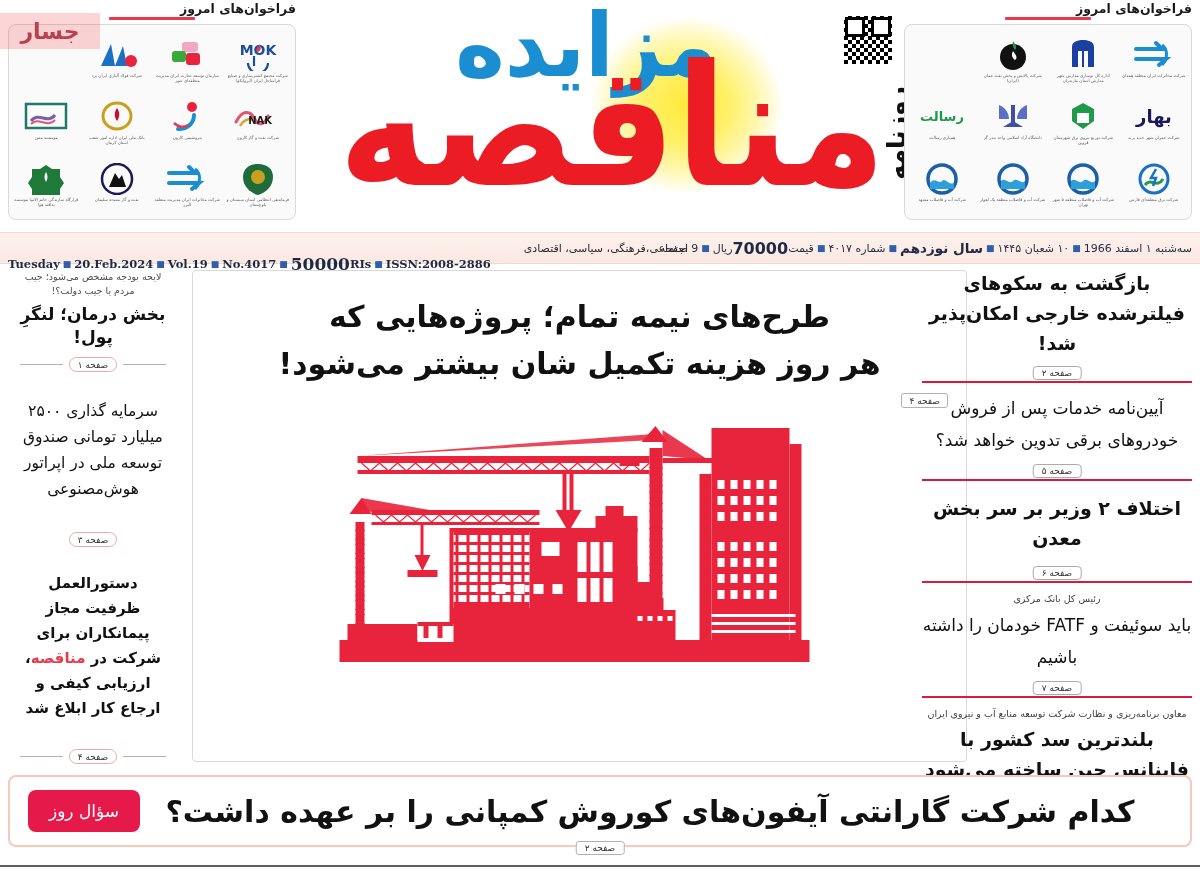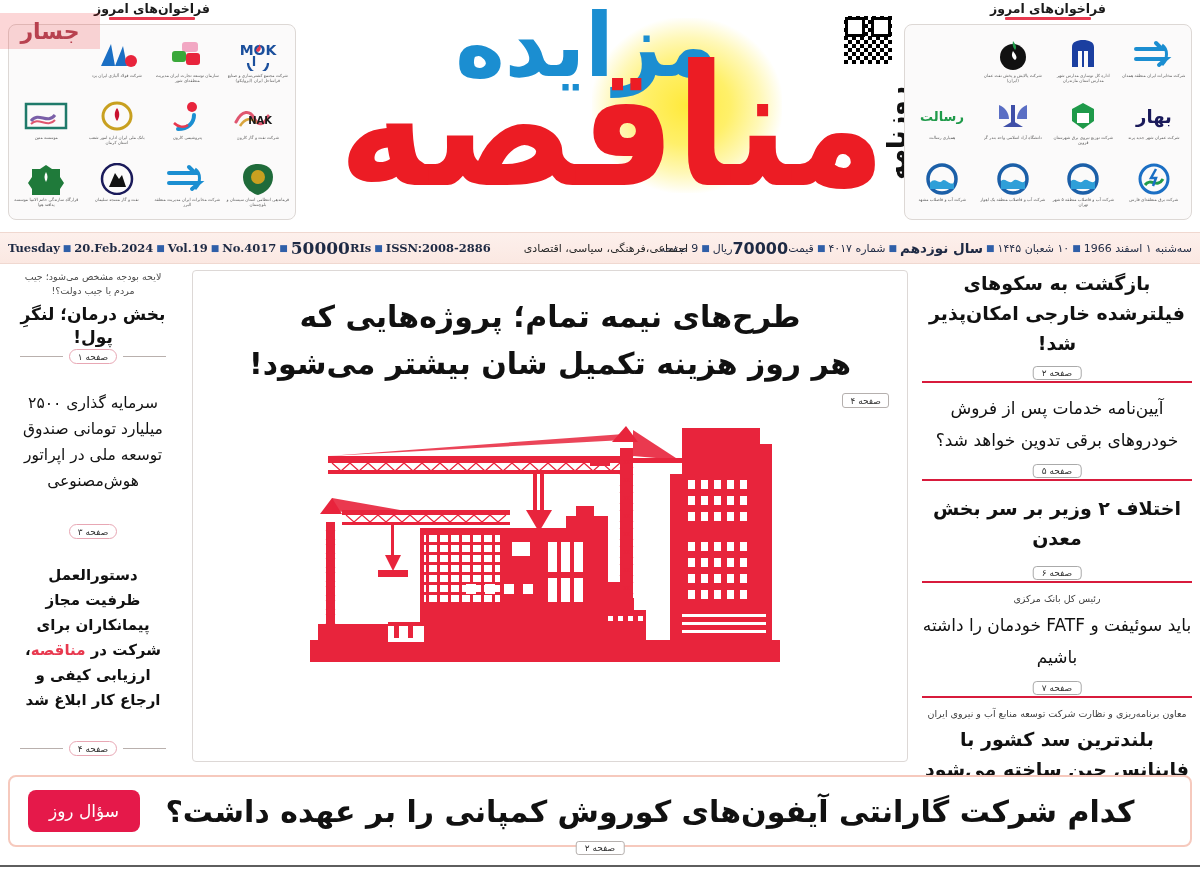--- a/index.html
+++ b/index.html
@@ -14,21 +14,21 @@
   .page{position:relative;width:1200px;height:879px;}
 
   
   .topbar{position:relative;height:232px;width:1200px;}
 
   .adv-block{position:absolute;top:0;}
   .adv-block.left{left:8px;width:288px;}
   .adv-block.right{right:8px;width:288px;}
 
   .adv-title{
-    text-align:center;font-weight:bold;font-size:12.5px;color:#1a1a1a;
+    text-align:right;font-weight:bold;font-size:12.5px;color:#1a1a1a;
     line-height:14px;padding-top:2px;letter-spacing:-0.2px;
   }
   .adv-underline{
     width:86px;height:3px;background:#e8394f;margin:1px auto 4px auto;border-radius:1px;
   }
   .adv-box{
     border:1px solid #ddd8d5;border-radius:8px;background:#fbfafa;
     height:196px;padding:4px 2px;box-sizing:border-box;
     display:flex;flex-direction:column;justify-content:space-around;
   }
@@ -100,47 +100,47 @@
     font-size:11px;color:#1e2a44;white-space:nowrap;direction:rtl;
   }
   .info-right b{font-size:13.5px;}
   .info-right .big{font-size:16px;font-weight:bold;}
   .sep{color:#2f5fa8;margin:0 3px;font-size:9px;}
   .info-mid{
     position:absolute;right:512px;top:0;height:30px;display:flex;align-items:center;
     font-size:11px;color:#2a2a2a;white-space:nowrap;
   }
   .info-left{
-    position:absolute;left:8px;top:0;height:30px;display:flex;align-items:center;
+    position:absolute;left:8px;top:16px;height:30px;display:flex;align-items:center;
     font-size:11.5px;color:#1e2a44;font-weight:bold;direction:ltr;white-space:nowrap;
     font-family:"DejaVu Serif","Liberation Serif",serif;
   }
   .info-left .big{font-size:17px;}
 
   
   .content{position:relative;width:1200px;height:505px;}
 
   
   .col-left{position:absolute;left:0;top:6px;width:186px;padding:0 20px;box-sizing:border-box;text-align:center;}
   .kicker{font-size:9.5px;line-height:14px;color:#4a4a4a;margin-bottom:5px;}
   .hl-sm{font-size:17px;font-weight:bold;color:#111;line-height:23px;}
   .hl-md{font-size:15.5px;color:#111;line-height:26px;font-weight:500;}
   .hl-md.bold{font-weight:bold;line-height:25px;font-size:15px;}
   .red-word{color:#e8394f;font-weight:bold;}
 
-  .pagerule{display:flex;align-items:center;justify-content:space-between;margin:0 0;}
+  .pagerule{display:flex;align-items:center;justify-content:space-between;margin:8px 0;}
   .pagerule .ln{flex:1;height:1px;background:#b9b0ad;}
   .pagerule .badge{
     margin:0 6px;border:1px solid #e8a7b4;border-radius:9px;background:#fff;
     font-size:9px;color:#333;padding:1.5px 8px;white-space:nowrap;
   }
 
   
   .col-center{
-    position:absolute;left:192px;top:6px;width:716px;height:492px;
+    position:absolute;left:192px;top:6px;width:775px;height:492px;
     border:1px solid #ddd8d6;border-radius:4px;background:#fff;box-sizing:border-box;
     padding:22px 18px 0 18px;
   }
   .lead-title{
     font-size:30px;font-weight:bold;color:#111;line-height:47px;text-align:center;
     letter-spacing:-0.4px;
   }
   .lead-badge{
     display:inline-block;border:1px solid #b5b0ae;border-radius:3px;background:#fff;
     font-size:9px;color:#333;padding:1.5px 7px;margin-top:6px;

